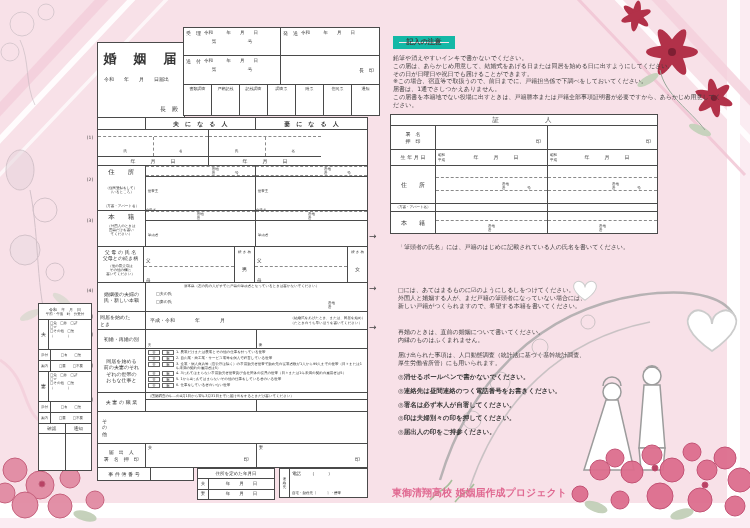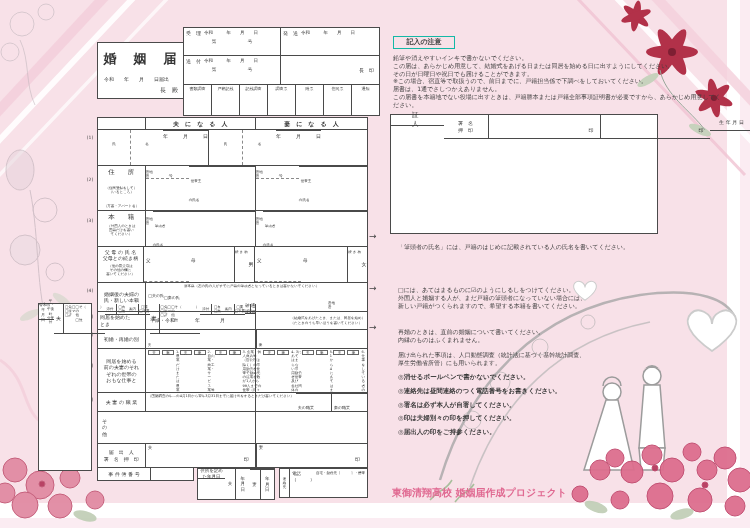--- a/index.html
+++ b/index.html
@@ -2,21 +2,21 @@
 <html><head>
 <meta charset="utf-8">
 <style>
 *{margin:0;padding:0;box-sizing:border-box}
 html,body{width:750px;height:528px}
 body{font-family:"DejaVu Sans",sans-serif;color:#333;background:#fbecf2}
 .page{position:relative;width:750px;height:528px;background:#f8e1e8;overflow:hidden}
 .a{position:absolute}
 .bx{position:absolute;border:1px solid #4a4a4a;background:#fff}
 .row{display:flex}
-.col{display:flex;flex-direction:row}
+.col{display:flex;flex-direction:column}
 .c{display:flex;align-items:center;justify-content:center;text-align:center}
 .bl{border-left:1px solid #4a4a4a}
 .bt{border-top:1px solid #4a4a4a}
 .bb{border-bottom:1px solid #4a4a4a}
 .br{border-right:1px solid #4a4a4a}
 .db{border-bottom:1px dashed #8a8a8a}
 .dr{border-right:1px dashed #8a8a8a}
 .pre{white-space:pre-line}
 .f35{font-size:3.5px;line-height:1.2}
 .f4{font-size:4px;line-height:1.25}
@@ -148,21 +148,21 @@
         <circle cx="70" cy="478" r="10"></circle>
       <circle cx="25" cy="505" r="13"></circle>
         <circle cx="60" cy="506" r="12"></circle>
         <circle cx="95" cy="500" r="9"></circle>
       <circle cx="5" cy="493" r="10"></circle>
       <circle cx="42" cy="484" r="3" fill="#b63b5e"></circle>
       <ellipse cx="85" cy="516" rx="12" ry="5" fill="#c2cfb8" stroke="none" transform="rotate(15 85 516)"></ellipse>
     </g>
   </svg>
 
-  <div class="bx" style="left:97px;top:42px;width:88px;height:57px">
+  <div class="bx" style="left:97px;top:42px;width:88px;height:76px">
     <div class="c" style="font-size:13px;font-weight:bold;letter-spacing:2px;margin-top:7px">婚　姻　届</div>
     <div class="f5" style="margin:8px 0 0 6px">令和　　年　　月　　日届出</div>
     <div class="f6" style="position:absolute;right:6px;bottom:4px">長　殿</div>
   </div>
 
   <div class="bx" style="left:183px;top:27px;width:98px;height:29px">
     <div class="row" style="padding:2px 2px 0 2px">
       <span class="f5" style="margin-right:3px">受　理</span>
       <span class="f45">令和　　　年　　月　　日</span>
     </div>
@@ -571,21 +571,21 @@
       <div class="col bl" style="width:110px">
         <div class="db" style="height:9px"></div>
         <div class="row" style="flex:1;align-items:flex-end;justify-content:center">
             <span class="f35 pre" style="margin-bottom:1px">番地
 番</span>
           </div>
       </div>
     </div>
   </div>
 
-  <div class="a c" style="left:393px;top:36px;width:62px;height:13px;border:1px solid #14b8a6">
+  <div class="a c" style="left:393px;top:36px;width:62px;height:13px;border:6px solid #14b8a6">
     <span class="f7 notetxt" style="font-weight:bold">記入の注意</span>
   </div>
   <div class="a" style="left:393px;top:54px;width:348px">
     <div class="f6 notetxt">鉛筆や消えやすいインキで書かないでください。</div>
     <div class="f6 notetxt">この届は、あらかじめ用意して、結婚式をあげる日または同居を始める日に出すようにしてください。</div>
     <div class="f6 notetxt">その日が日曜日や祝日でも届けることができます。</div>
     <div class="f6 notetxt">※この場合、宿直等で取扱うので、前日までに、戸籍担当係で下調べをしておいてください。</div>
     <div class="f6 notetxt">届書は、1通でさしつかえありません。</div>
     <div class="f6 notetxt" style="width:330px">この届書を本籍地でない役場に出すときは、戸籍謄本または戸籍全部事項証明書が必要ですから、あらかじめ用意してください。</div>
   </div>

